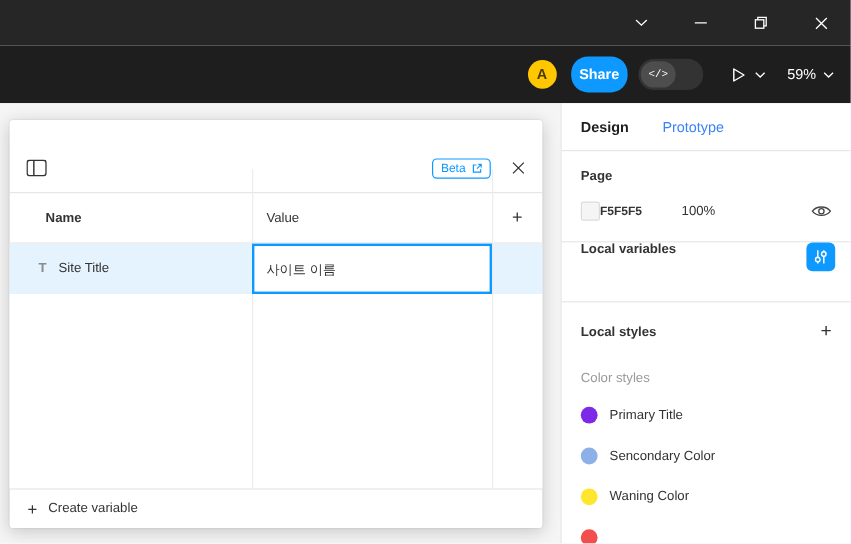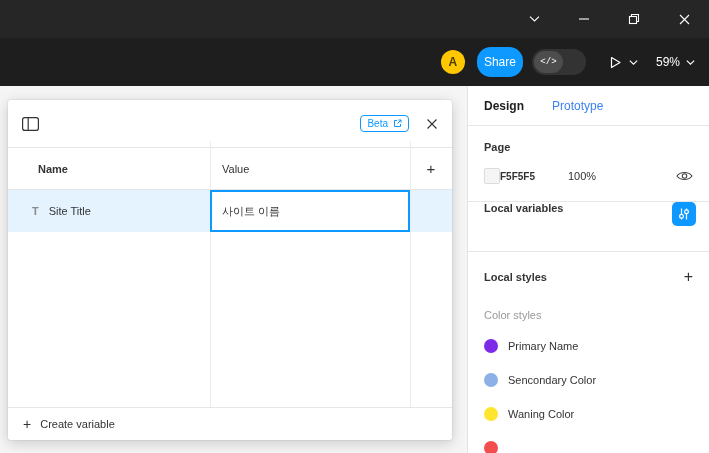--- a/index.html
+++ b/index.html
@@ -9,21 +9,21 @@
 
   
   .titlebar { position:absolute; top:0; left:0; width:100%; height:38px; background:#262626; }
   .win-controls { position:absolute; right:0; top:0; height:38px; display:flex; }
   .win-btn { width:50px; height:38px; display:flex; align-items:center; justify-content:center; cursor:pointer; }
 
   
   .toolbar { position:absolute; top:38px; left:0; width:100%; height:48px; background:#1e1e1e; }
   .toolbar-right { position:absolute; right:14px; top:0; height:48px; display:flex; align-items:center; }
   .avatar { width:24px; height:24px; border-radius:50%; color:#4d3b00; font-size:12px; font-weight:700; display:flex; align-items:center; justify-content:center; margin-right:12px; cursor:pointer; }
-  .share-btn { height:30px; padding:0 7px; border:none; border-radius:14px; background:#0D99FF; color:#fff; font-size:12px; font-family:inherit; margin-right:9px; cursor:pointer; }
+  .share-btn { height:30px; padding:0 7px; border:none; border-radius:14px; background:#0D99FF; color:#fff; font-size:12px; font-family:inherit; margin-right:9px; cursor:pointer;font-weight:bold; }
   .dev-toggle { width:54px; height:26px; border-radius:13px; background:#333; position:relative; margin-right:22px; cursor:pointer; }
   .dev-knob { position:absolute; left:2px; top:2px; width:29px; height:22px; border-radius:11px; background:#4d4d4d; display:flex; align-items:center; justify-content:center; }
   .code-glyph { color:#fff; font-size:9px; font-family:"Liberation Mono","DejaVu Sans Mono",monospace; }
   .present-group { display:flex; align-items:center; gap:6px; margin-right:18px; cursor:pointer; }
   .zoom-group { display:flex; align-items:center; gap:6px; color:#fff; font-size:12px; cursor:pointer; }
 
   .canvas { position:absolute; left:0; top:86px; right:242px; bottom:0; background:#F5F5F5; }
 
   
   .inspector { position:absolute; right:0; top:86px; width:242px; bottom:0; background:#fff; border-left:1px solid #e3e3e3; color:#333; overflow:hidden; }
@@ -42,21 +42,21 @@
   .ls-head { display:flex; align-items:center; justify-content:space-between; padding:17px 16px 0; }
   .plus { font-size:16px; font-weight:400; color:#333; line-height:1; cursor:pointer; }
   .cs-header { font-size:11px; color:#999; padding:24px 16px 8px; }
   .cs-item { height:34px; display:flex; align-items:center; gap:10px; padding-left:16px; font-size:11px; cursor:pointer; }
   .cs-dot { width:14px; height:14px; border-radius:50%; flex:0 0 14px; }
 
   
   .float-panel { position:absolute; left:8px; top:100px; width:444px; height:340px; background:#fff; border-radius:3px;
     box-shadow:0 3px 14px rgba(0,0,0,.18), 0 0 0 1px rgba(0,0,0,.04); display:flex; flex-direction:column; color:#333; }
   .col-divider { position:absolute; width:1px; top:41px; bottom:33px; background:#ececec; }
-  .fp-header { height:48px; display:flex; align-items:center; padding:0 14px; border-bottom:1px solid #e6e6e6; }
+  .fp-header { height:41px; display:flex; align-items:center; padding:0 14px; border-bottom:1px solid #e6e6e6;margin-top:20px; }
   .fp-toggle { display:flex; cursor:pointer; }
   .beta-badge { margin-left:auto; display:flex; align-items:center; gap:5px; border:1px solid #0D99FF; color:#0D99FF; border-radius:4px; padding:2px 6px; font-size:10px; cursor:pointer; }
   .fp-close { margin-left:17px; display:flex; cursor:pointer; }
   .fp-thead { height:42px; display:flex; align-items:center; border-bottom:1px solid #e6e6e6; font-size:11px; }
   .th-name { width:202px; padding-left:30px;font-weight:bold; }
   .th-value { width:200px; padding-left:12px; }
   .th-add { flex:1; display:flex; justify-content:center; font-size:15px; }
   .fp-row { height:42px; display:flex; cursor:pointer; }
   .row-name { width:202px; background:#E5F3FF; display:flex; align-items:center; padding-left:24px; gap:10px; font-size:11px; }
   .type-icon { color:#8a8a8a; font-weight:700; font-size:11px; }
@@ -160,21 +160,21 @@
 
     <div class="ls-head">
       <span class="sec-label">Local styles</span>
       <span class="plus">+</span>
     </div>
 
     <div class="cs-header">Color styles</div>
 
     <div class="cs-item">
       <span class="cs-dot" style="background-color: rgb(125, 42, 232);"></span>
-      <span>Primary Name</span>
+      <span>Primary Title</span>
     </div>
     <div class="cs-item">
       <span class="cs-dot" style="background-color: rgb(141, 176, 232);"></span>
       <span>Sencondary Color</span>
     </div>
     <div class="cs-item">
       <span class="cs-dot" style="background-color: rgb(255, 230, 46);"></span>
       <span>Waning Color</span>
     </div>
     <div class="cs-item">

